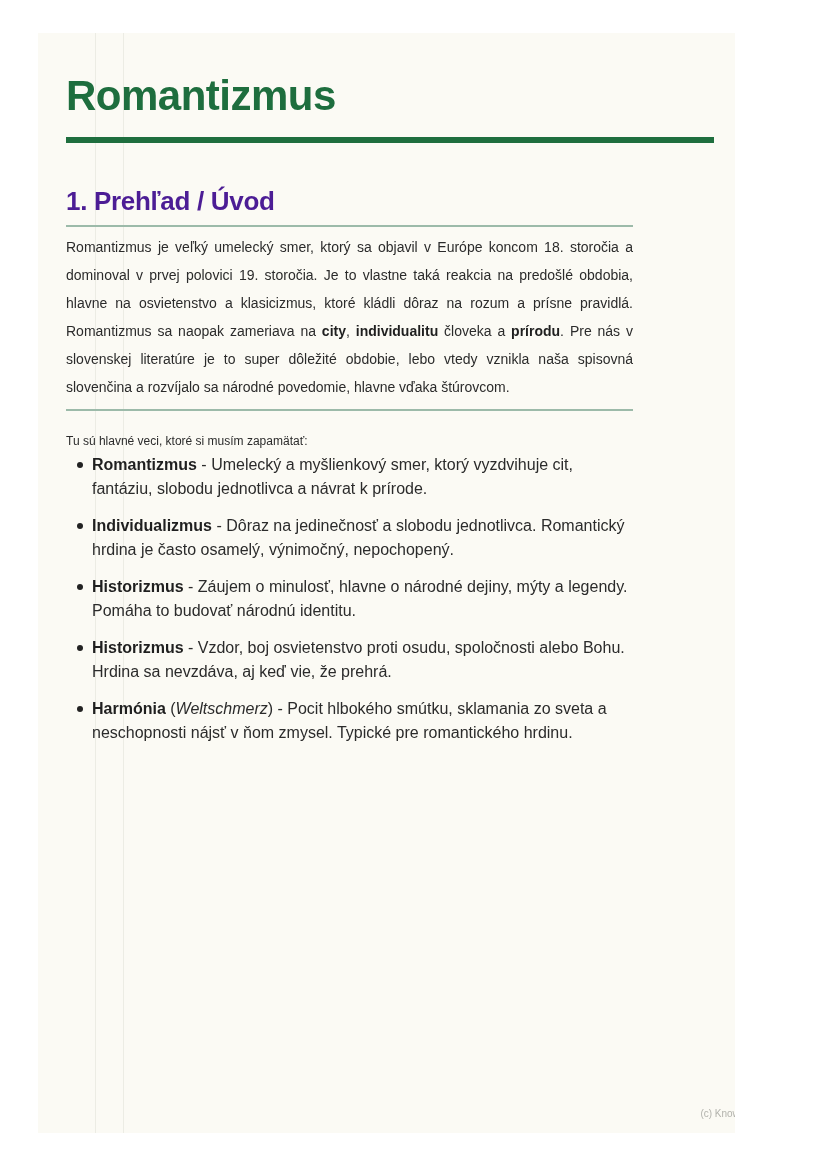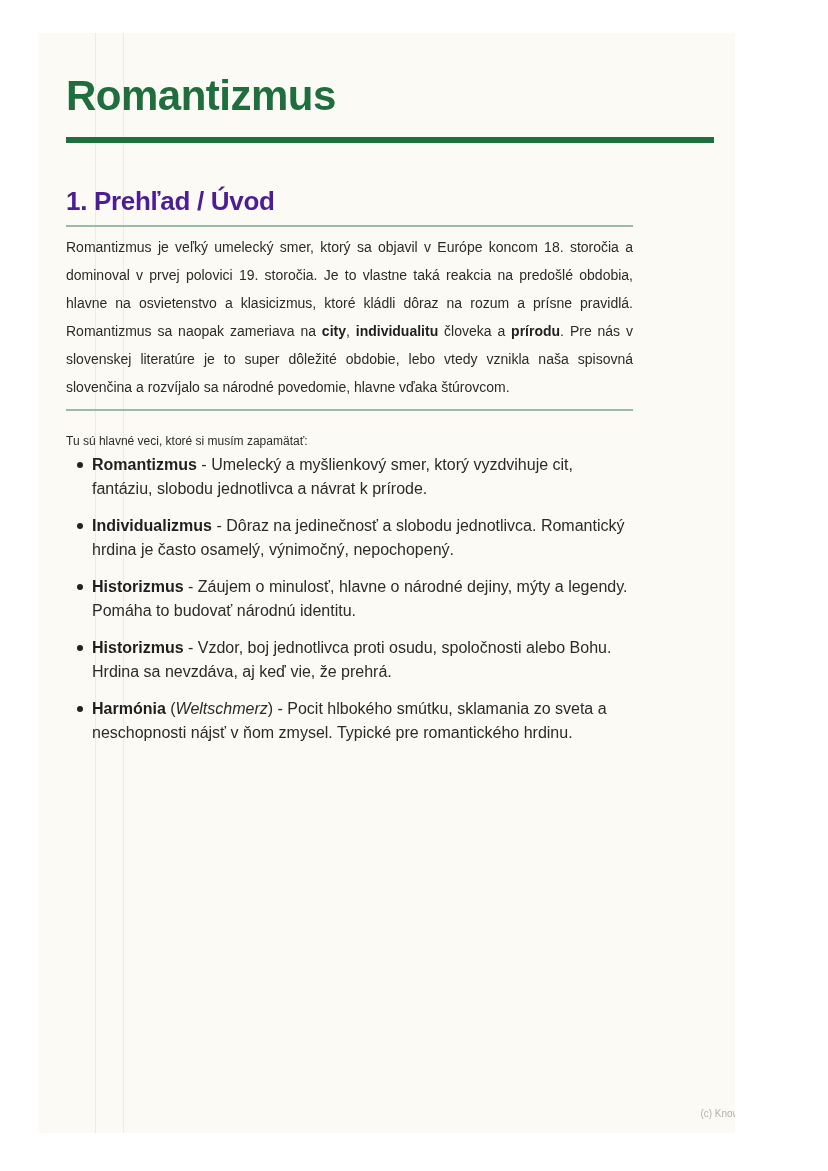--- a/index.html
+++ b/index.html
@@ -128,20 +128,20 @@
       <div class="rule-thin"></div>
       <p class="para"><span>Romantizmus je veľký umelecký smer, ktorý sa objavil v Európe koncom 18. storočia a dominoval v prvej polovici 19. storočia. Je to vlastne taká reakcia na predošlé obdobia, hlavne na osvietenstvo a klasicizmus, ktoré kládli dôraz na rozum a prísne pravidlá. Romantizmus sa naopak zameriava na </span><b>city</b><span>, </span><b>individualitu</b><span> človeka a </span><b>prírodu</b><span>. Pre nás v slovenskej literatúre je to super dôležité obdobie, lebo vtedy vznikla naša spisovná slovenčina a rozvíjalo sa národné povedomie, hlavne vďaka štúrovcom.</span></p>
 
       <div class="rule-thin"></div>
       <p class="intro">Tu sú hlavné veci, ktoré si musím zapamätať:</p>
 
       <ul class="terms">
         <li><span class="dot"></span><b>Romantizmus</b><span> - Umelecký a myšlienkový smer, ktorý vyzdvihuje cit, fantáziu, slobodu jednotlivca a návrat k prírode.</span></li>
         <li><span class="dot"></span><b>Individualizmus</b><span> - Dôraz na jedinečnosť a slobodu jednotlivca. Romantický hrdina je často osamelý, výnimočný, nepochopený.</span></li>
         <li><span class="dot"></span><b>Historizmus</b><span> - Záujem o minulosť, hlavne o národné dejiny, mýty a legendy. Pomáha to budovať národnú identitu.</span></li>
-        <li><span class="dot"></span><b>Historizmus</b><span> - Vzdor, boj jednotlivca proti osudu, spoločnosti alebo Bohu. Hrdina sa nevzdáva, aj keď vie, že prehrá.</span></li>
+        <li><span class="dot"></span><b>Historizmus</b><span> - Vzdor, boj osvietenstvo proti osudu, spoločnosti alebo Bohu. Hrdina sa nevzdáva, aj keď vie, že prehrá.</span></li>
         <li><span class="dot"></span><b>Harmónia</b><span> (</span><i>Weltschmerz</i><span>)</span><span> - Pocit hlbokého smútku, sklamania zo sveta a neschopnosti nájsť v ňom zmysel. Typické pre romantického hrdinu.</span></li>
       </ul>
     </div>
 
     <div class="footer">(c) Knowunity 2025</div>
   </div>
 </div>
 
 </body></html>

